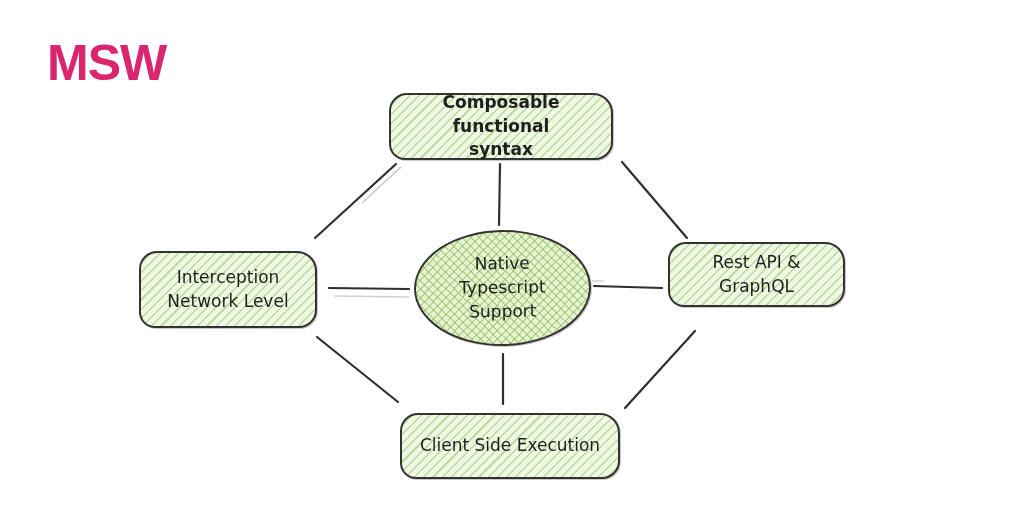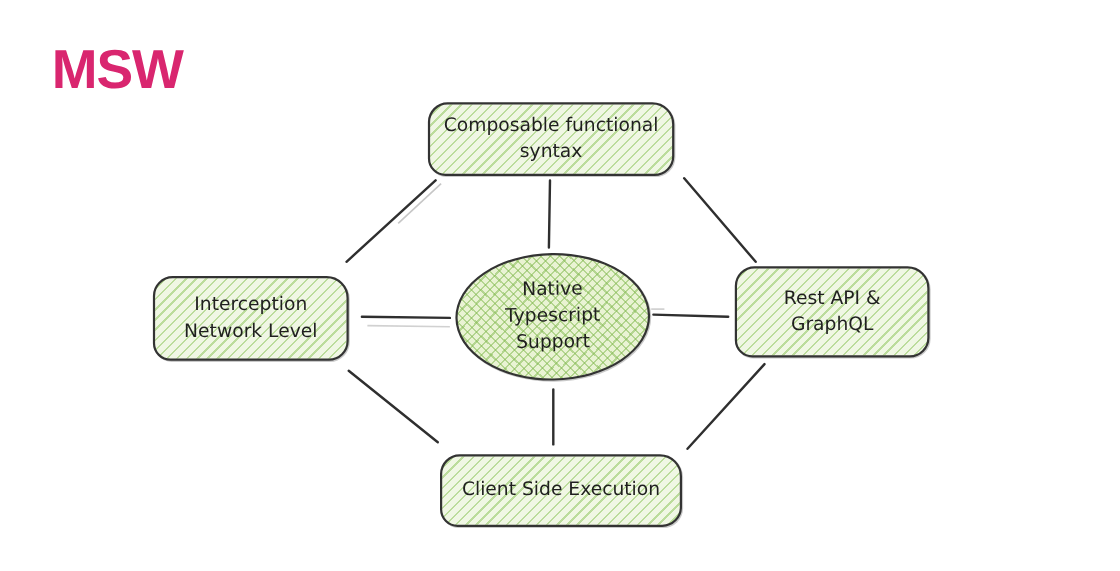--- a/index.html
+++ b/index.html
@@ -69,23 +69,23 @@
   .ellipse {
     border-radius: 50%;
     background-color: #e9f3d3;
     background-image:
       repeating-linear-gradient(45deg,  rgba(128, 184, 78, 0.5) 0px, rgba(128, 184, 78, 0.5) 1.4px, transparent 1.4px, transparent 6px),
       repeating-linear-gradient(135deg, rgba(128, 184, 78, 0.5) 0px, rgba(128, 184, 78, 0.5) 1.4px, transparent 1.4px, transparent 6px);
     transform: rotate(-0.8deg);
     box-shadow: 1px 1px 0 rgba(40,40,40,0.25);
   }
 
-  .node-top    { left: 389px; top:  93px; width: 224px; height: 67px; }
+  .node-top    { left: 389px; top:  93px; width: 224px; height: 67px; font-weight: bold; }
   .node-left   { left: 139px; top: 251px; width: 178px; height: 77px; }
-  .node-right  { left: 668px; top: 242px; width: 177px; height: 83px; }
+  .node-right  { left: 668px; top: 242px; width: 177px; height: 65px; }
   .node-bottom { left: 400px; top: 413px; width: 220px; height: 66px; text-align: right; }
   .node-center { left: 414px; top: 230px; width: 177px; height: 116px; }
 </style>
 </head>
 <body>
 
 <div class="canvas">
 
   <div class="logo">MSW</div>
 

